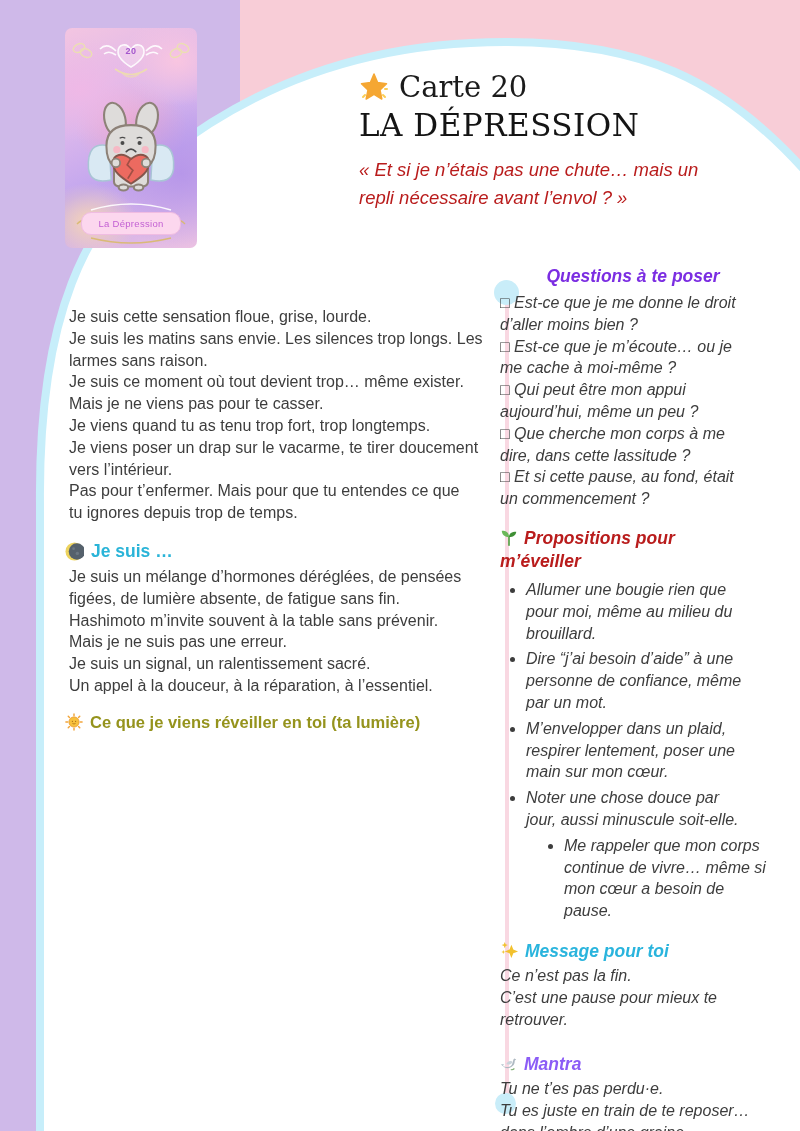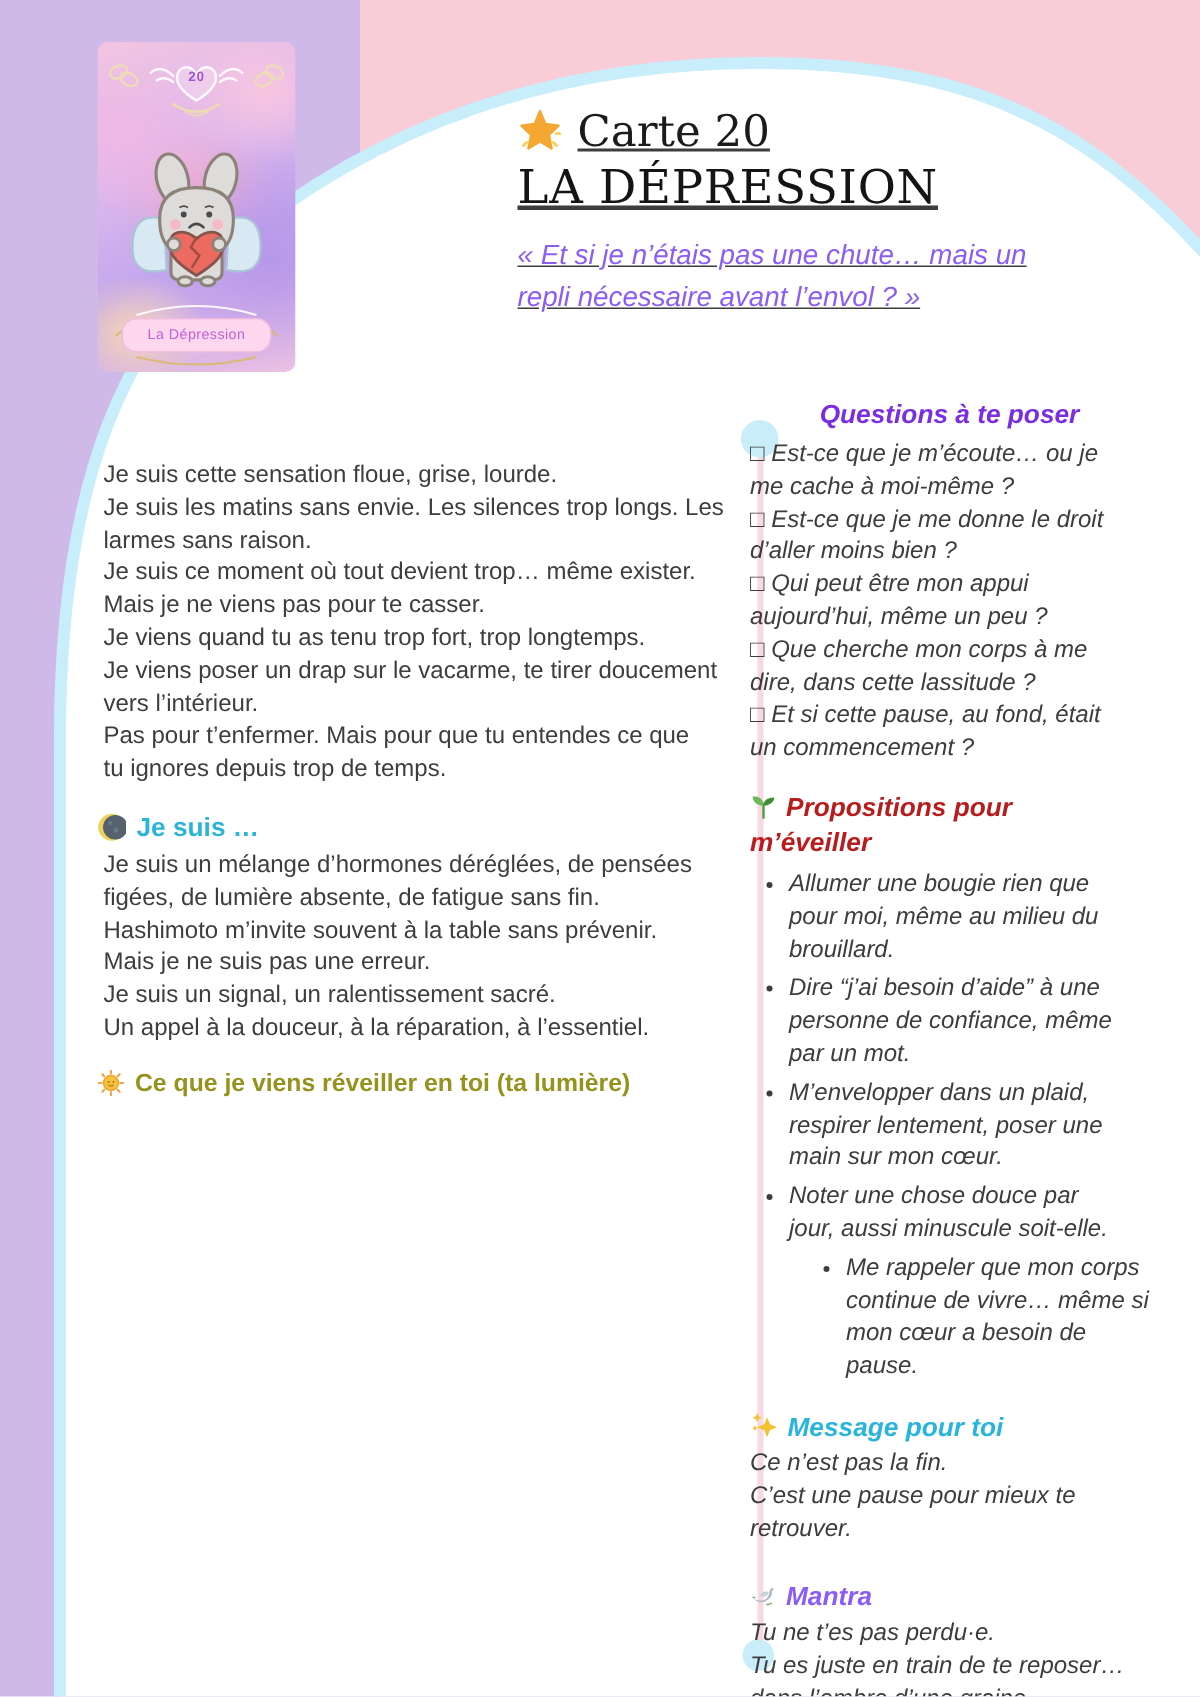--- a/index.html
+++ b/index.html
@@ -28,29 +28,29 @@
   .card-character{position:absolute;left:14px;top:66px;width:104px;height:100px;}
   .card-banner-deco{position:absolute;left:6px;bottom:4px;width:120px;height:42px;}
   .card-banner{
     position:absolute;left:50%;bottom:13px;transform:translateX(-50%);
     width:98px;height:21px;line-height:21px;text-align:center;
     background:#fcd7ee;border:1px solid #f0bce2;border-radius:10px;
     font-size:9.5px;color:#c25fd3;letter-spacing:.3px;white-space:nowrap;
   }
 
   
-  .header{position:absolute;left:345px;top:70px;width:440px;text-decoration:underline;}
+  .header{position:absolute;left:359px;top:70px;width:440px;}
   .card-label-row{display:flex;align-items:center;gap:10px;}
   .card-label{font-family:"DejaVu Serif","Liberation Serif",serif;font-size:29px;color:#1b1b1b;}
   .page-title{
     font-family:"DejaVu Serif","Liberation Serif",serif;font-size:31px;color:#141414;
     margin-top:3px;letter-spacing:.5px;
   }
   .quote{
-    margin-top:13px;font-style:italic;font-size:18.5px;line-height:28px;color:#8b5cf6;white-space:pre-line;
+    margin-top:13px;font-style:italic;font-size:18.5px;line-height:28px;color:#b91c1c;white-space:pre-line;
   }
 
   
   .left-col{position:absolute;left:65px;top:302px;width:442px;}
   .body-text{font-size:16px;line-height:21.8px;white-space:pre-line;margin:4px;}
   .sec-head{display:flex;align-items:center;gap:7px;font-weight:bold;margin:0;}
   .sec-head .ico{flex:0 0 auto;display:inline-block;}
   .h-jesuis{color:#2ab4d8;font-size:17.5px;margin:17px 0 3px 0;}
   .h-lumiere{color:#95931d;font-size:16.5px;margin:16px 0 3px 0;}
 
@@ -197,24 +197,24 @@
       <span>Ce que je viens réveiller en toi (ta lumière)</span>
     </h3>
   </div>
 
   <div class="divider"></div>
   <div class="dot dot-top"></div>
   <div class="dot dot-bottom"></div>
 
   <div class="right-col">
     <h3 class="h-questions">Questions à te poser</h3>
+    <div class="q-item">□ Est-ce que je me donne le droit
+d’aller moins bien ?</div>
     <div class="q-item">□ Est-ce que je m’écoute… ou je
 me cache à moi-même ?</div>
-    <div class="q-item">□ Est-ce que je me donne le droit
-d’aller moins bien ?</div>
     <div class="q-item">□ Qui peut être mon appui
 aujourd’hui, même un peu ?</div>
     <div class="q-item">□ Que cherche mon corps à me
 dire, dans cette lassitude ?</div>
     <div class="q-item">□ Et si cette pause, au fond, était
 un commencement ?</div>
 
     <h3 class="rc-head h-propositions"><svg class="ico" width="18" height="18" viewBox="0 0 20 20" aria-hidden="true">
           <path d="M10 18 C10 12 10 10 10 8" stroke="#4f9e3f" stroke-width="1.8" fill="none" stroke-linecap="round"></path>
           <path d="M10 9 C4 9 2 5 2 2 C7 2 10 4 10 9 Z" fill="#6cb85a"></path>

